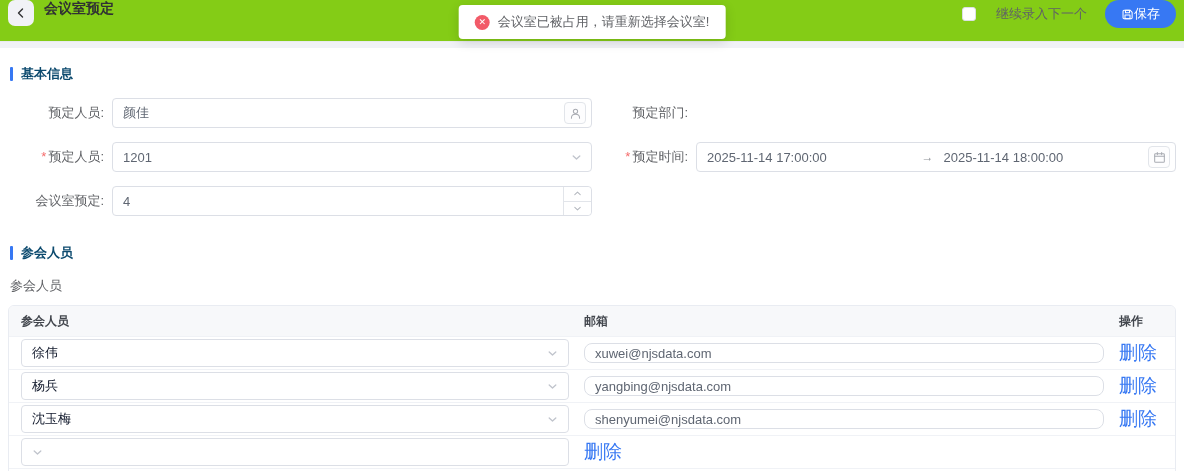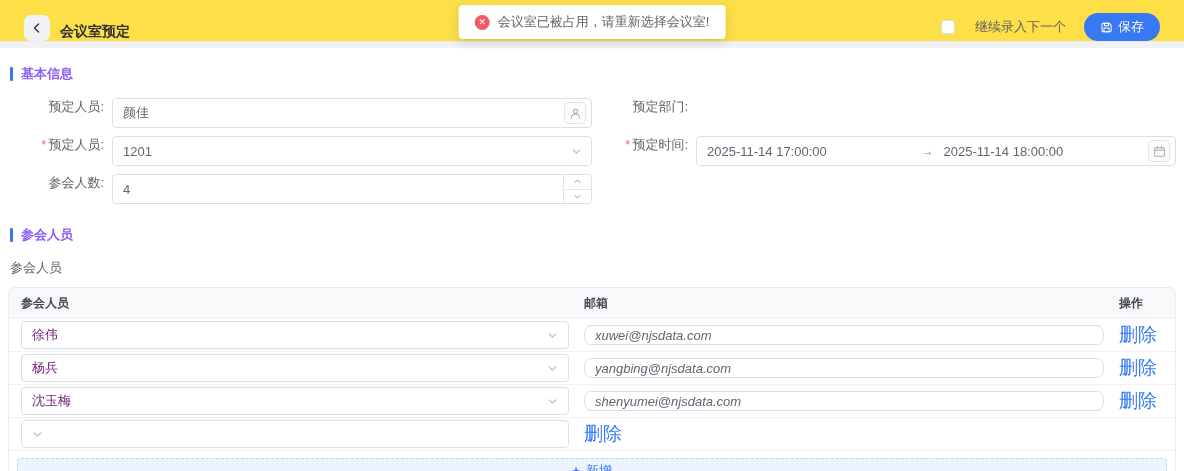--- a/index.html
+++ b/index.html
@@ -1,39 +1,39 @@
 <!DOCTYPE html>
 <html><head>
 <meta charset="utf-8">
 <style>
   * { margin:0; padding:0; box-sizing:border-box; }
   html,body { width:1184px; height:471px; background:#fff; font-family:"Liberation Sans","DejaVu Sans",sans-serif; overflow:hidden; }
 
   
-  .topbar { position:relative; display:flex; align-items:flex-end; height:41px; padding:0 24px; background:#fde047; }
+  .topbar { position:relative; display:flex; align-items:flex-start; height:41px; padding:0 8px; background:#84cc16; }
   .back-btn { width:26px; height:26px; border-radius:7px; background:#f1f2f6; display:flex; align-items:center; justify-content:center; cursor:pointer; margin-right:10px; flex:none; }
   .page-title { font-size:14px; font-weight:bold; color:#303133; }
   .topbar-right { margin-left:auto; display:flex; align-items:center; gap:18px; }
   .checkbox-wrap { display:flex; align-items:center; gap:20px; font-size:13px; color:#606266; cursor:pointer; }
   .checkbox { width:14px; height:14px; border:1px solid #dcdfe6; border-radius:3px; background:#fff; flex:none; }
-  .save-btn { display:flex; align-items:center; gap:5px; height:28px; padding:0 16px; border:none; border-radius:14px; background:#3778f3; color:#fff; font-size:13px; cursor:pointer; }
+  .save-btn { display:flex; align-items:center; height:28px; padding:0 16px; border:none; border-radius:14px; background:#3778f3; color:#fff; font-size:13px; cursor:pointer; }
 
   .toast { position:absolute; left:50%; top:5px; transform:translateX(-50%); display:flex; align-items:center; gap:8px; background:#fff; border-radius:4px; box-shadow:0 3px 12px rgba(0,0,0,.14); padding:8px 16px; font-size:13px; color:#606266; white-space:nowrap; z-index:20; }
   .error-icon { width:15px; height:15px; border-radius:50%; background:#f25a68; color:#fff; font-size:9px; line-height:15px; text-align:center; flex:none; font-weight:bold; }
 
   .divider-strip { height:7px; background:#f1f2f6; border-top:1px solid #e9ebf0; }
 
   
   .content { padding:17px 8px 0; }
   .section-title { display:flex; align-items:center; gap:8px; margin:0 0 15px 2px; }
   .section-bar { width:3px; height:14px; background:#3778f3; border-radius:1px; }
-  .section-text { color:#8b5cf6; font-size:13px; font-weight:bold; }
+  .section-text { color:#0c4a6e; font-size:13px; font-weight:bold; }
 
   .form-grid { display:flex; flex-wrap:wrap; margin-bottom:14px; }
-  .form-item { display:flex; width:50%; height:30px; margin-bottom:8px; }
+  .form-item { display:flex; align-items:center; width:50%; height:30px; margin-bottom:14px; }
   .form-label { width:104px; flex:none; text-align:right; padding-right:8px; font-size:13px; color:#606266; white-space:nowrap; }
   .req { color:#f56c6c; margin-right:2px; }
   .input-wrap { position:relative; flex:1; display:flex; align-items:center; height:30px; border:1px solid #dcdfe6; border-radius:4px; background:#fff; padding:0 5px 0 10px; }
   .input-wrap input { flex:1; min-width:0; border:none; outline:none; background:transparent; font-size:13px; color:#5f6672; font-family:inherit; }
   .suffix-box { width:22px; height:22px; border:1px solid #e2e5ea; border-radius:4px; display:flex; align-items:center; justify-content:center; color:#a8abb2; flex:none; background:#fdfdfe; }
   .suffix-plain { color:#c0c4cc; display:flex; align-items:center; padding-right:4px; flex:none; }
   .range-sep { color:#909399; font-size:12px; flex:none; padding:0 10px; }
   .input-wrap.number { padding-right:34px; }
   .stepper { position:absolute; right:0; top:0; bottom:0; width:28px; border-left:1px solid #e2e5ea; display:flex; flex-direction:column; border-radius:0 4px 4px 0; overflow:hidden; background:#fff; }
   .step { flex:1; display:flex; align-items:center; justify-content:center; color:#b4b8bf; cursor:pointer; }
@@ -41,23 +41,23 @@
 
   .sub-label { font-size:13px; color:#606266; margin:0 0 10px 2px; }
 
   
   .ptable { margin:0 0 0 0; border:1px solid #e9ecf2; border-radius:6px; background:#fff; overflow:hidden; }
   .trow { display:grid; grid-template-columns:548px 1fr 44px; column-gap:15px; align-items:center; padding:0 12px; }
   .thead { background:#f7f8fa; height:30px; font-size:12px; font-weight:bold; color:#42464d; }
   .th-action, .td-action { }
   .tbody-row { height:33px; border-top:1px solid #f0f2f6; }
   .cell-select { display:flex; align-items:center; height:28px; border:1px solid #dcdfe6; border-radius:4px; padding:0 10px; background:#fff; }
-  .cell-select .sel-text { flex:1; font-size:13px; color:#701a75; }
+  .cell-select .sel-text { flex:1; font-size:13px; color:#0f172a; }
   .cell-select .chev { color:#c0c4cc; display:flex; }
-  .cell-input { height:20px; border:1px solid #dcdfe6; border-radius:8px; padding:0 10px; width:100%; font-size:13px; color:#5f6672; outline:none; font-family:inherit; background:#fff;font-style:italic; }
+  .cell-input { height:20px; border:1px solid #dcdfe6; border-radius:8px; padding:0 10px; width:100%; font-size:13px; color:#5f6672; outline:none; font-family:inherit; background:#fff; }
   .delete-link { font-size:19px; color:#3778f3; cursor:pointer; text-decoration:none; }
   .add-row-wrap { padding:7px 8px 8px; border-top:1px solid #f0f2f6; }
   .add-row { height:26px; border:1px dashed #bcd6f9; border-radius:4px; background:#ecf3fe; display:flex; align-items:center; justify-content:center; gap:6px; color:#3778f3; font-size:13px; cursor:pointer; }
   .plus { font-size:14px; font-weight:bold; line-height:1; }
   svg { display:block; }
 </style>
 </head>
 <body>
 
 <div class="topbar">
@@ -144,21 +144,21 @@
             <rect x="1.8" y="2.9" width="10.4" height="9.3" rx="1"></rect>
             <line x1="1.8" y1="5.7" x2="12.2" y2="5.7"></line>
             <line x1="4.7" y1="1.5" x2="4.7" y2="3.9"></line>
             <line x1="9.3" y1="1.5" x2="9.3" y2="3.9"></line>
           </svg>
         </span>
       </div>
     </div>
 
     <div class="form-item">
-      <div class="form-label">参会人数:</div>
+      <div class="form-label">会议室预定:</div>
       <div class="input-wrap number">
         <input value="4" style="">
         <span class="stepper">
           <span class="step">
             <svg width="9" height="9" viewBox="0 0 10 10">
                 <polyline points="2,6.2 5,3.4 8,6.2" fill="none" stroke="currentColor" stroke-width="1.2" stroke-linecap="round" stroke-linejoin="round"></polyline>
               </svg>
           </span>
           <span class="step">
             <svg width="9" height="9" viewBox="0 0 10 10">

